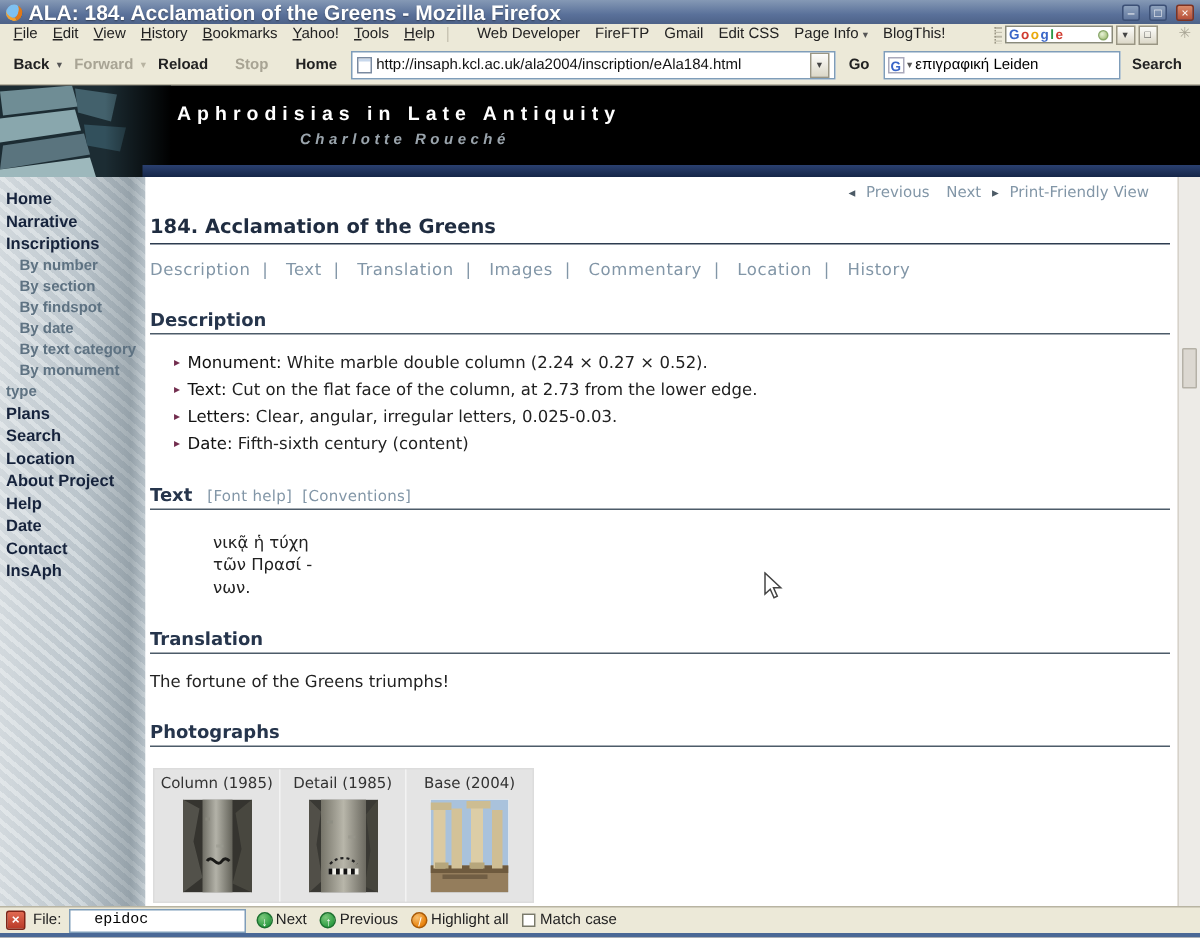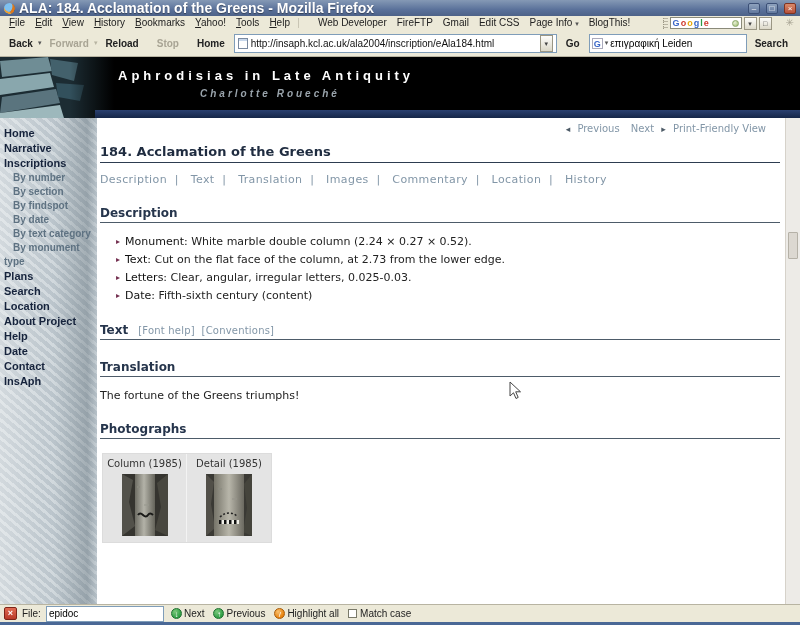--- a/index.html
+++ b/index.html
@@ -120,21 +120,21 @@
   .content a{color:#8296a7;text-decoration:none;cursor:pointer;}
 
   
   .findbar{position:absolute;left:0;right:0;bottom:3px;height:18px;background:#ece9d8;
     border-top:1px solid #b8b4a2;display:flex;align-items:center;gap:5px;padding:0 4px;
     font-size:10px;color:#222;}
   .find-close{width:13px;height:13px;background:linear-gradient(#e06a52,#b93a28);
     border:1px solid #7e2418;border-radius:2px;color:#fff;font-size:9px;line-height:11px;
     text-align:center;font-weight:bold;}
   .find-input{width:118px;height:16px;font-size:10px;border:1px solid #7f9db9;
-    font-family:Liberation Sans, sans-serif;padding:0 2px;}
+    font-family:Liberation Mono, monospace;padding:0 16px;}
   .circ{display:inline-block;width:11px;height:11px;border-radius:50%;color:#fff;
     font-size:8px;line-height:11px;text-align:center;vertical-align:-2px;margin-right:2px;}
   .circ.green{background:radial-gradient(circle at 35% 30%,#7cc87c,#2f9e44 70%);border:1px solid #1d7030;}
   .circ.orange{background:radial-gradient(circle at 35% 30%,#f8c070,#e8820c 70%);border:1px solid #a85a08;}
   .findbtn{display:flex;align-items:center;padding:0 2px;}
   .cb{width:9px;height:9px;background:#fff;border:1px solid #7a7a6a;display:inline-block;
     vertical-align:-1px;margin-right:3px;}
   .bottomstrip{position:absolute;left:0;right:0;bottom:0;height:3px;background:#4a6896;}
 
   
@@ -278,20 +278,25 @@
 
       <h2 class="sec">Description</h2>
       <ul class="desc-list">
         <li><span class="blt">▸</span><span class="dlabel">Monument:</span> <span>White marble double column (2.24 × 0.27 × 0.52).</span></li>
         <li><span class="blt">▸</span><span class="dlabel">Text:</span> <span>Cut on the flat face of the column, at 2.73 from the lower edge.</span></li>
         <li><span class="blt">▸</span><span class="dlabel">Letters:</span> <span>Clear, angular, irregular letters, 0.025-0.03.</span></li>
         <li><span class="blt">▸</span><span class="dlabel">Date:</span> <span>Fifth-sixth century (content)</span></li>
       </ul>
 
       <h2 class="sec"><span>Text</span><span class="seclinks"><a>[Font help]</a>&nbsp;&nbsp;<a>[Conventions]</a></span></h2>
+      <div class="greek">
+        <div>νικᾷ ἡ τύχη</div>
+        <div>τῶν Πρασί -</div>
+        <div>νων.</div>
+      </div>
 
       <h2 class="sec">Translation</h2>
       <p class="plain-par">The fortune of the Greens triumphs!</p>
 
       <h2 class="sec">Photographs</h2>
       <div class="photo-table">
         <div class="photo-cell">
           <div class="photo-cap">Column (1985)</div>
           <svg width="46" height="62" viewBox="0 0 46 62">
             <rect width="46" height="62" fill="#35342f"></rect>
@@ -328,20 +333,37 @@
             <rect x="26" y="24" width="5" height="2" fill="#97968c" opacity=".6"></rect>
             <defs>
                 <linearGradient id="colg2" x1="0" y1="0" x2="1" y2="0">
               <stop offset="0" stop-color="#767469"></stop>
                   <stop offset=".5" stop-color="#b8b6aa"></stop>
                   <stop offset="1" stop-color="#6b6960"></stop>
             </linearGradient>
               </defs>
           </svg>
         </div>
+        <div class="photo-cell">
+          <div class="photo-cap">Base (2004)</div>
+          <svg width="52" height="62" viewBox="0 0 52 62">
+            <rect width="52" height="62" fill="#a9c2dc"></rect>
+            <rect x="0" y="44" width="52" height="18" fill="#947d5c"></rect>
+            <rect x="0" y="44" width="52" height="5" fill="#6e5a3e"></rect>
+            <rect x="2" y="4" width="8" height="42" fill="#dbcaa2"></rect>
+            <rect x="14" y="6" width="7" height="40" fill="#d3c298"></rect>
+            <rect x="27" y="5" width="8" height="41" fill="#dccda6"></rect>
+            <rect x="41" y="7" width="7" height="39" fill="#cfbe94"></rect>
+            <rect x="0" y="2" width="14" height="5" fill="#c9b98e"></rect>
+            <rect x="24" y="1" width="16" height="5" fill="#cdbd92"></rect>
+            <rect x="3" y="42" width="9" height="4" fill="#b6a67c"></rect>
+            <rect x="26" y="42" width="10" height="4" fill="#b6a67c"></rect>
+            <rect x="8" y="50" width="30" height="3" fill="#5a4a34" opacity=".6"></rect>
+          </svg>
+        </div>
       </div>
 
       
       
 
       
     </div>
 
     <div class="scrollbar">
       <div class="scroll-thumb"></div>

